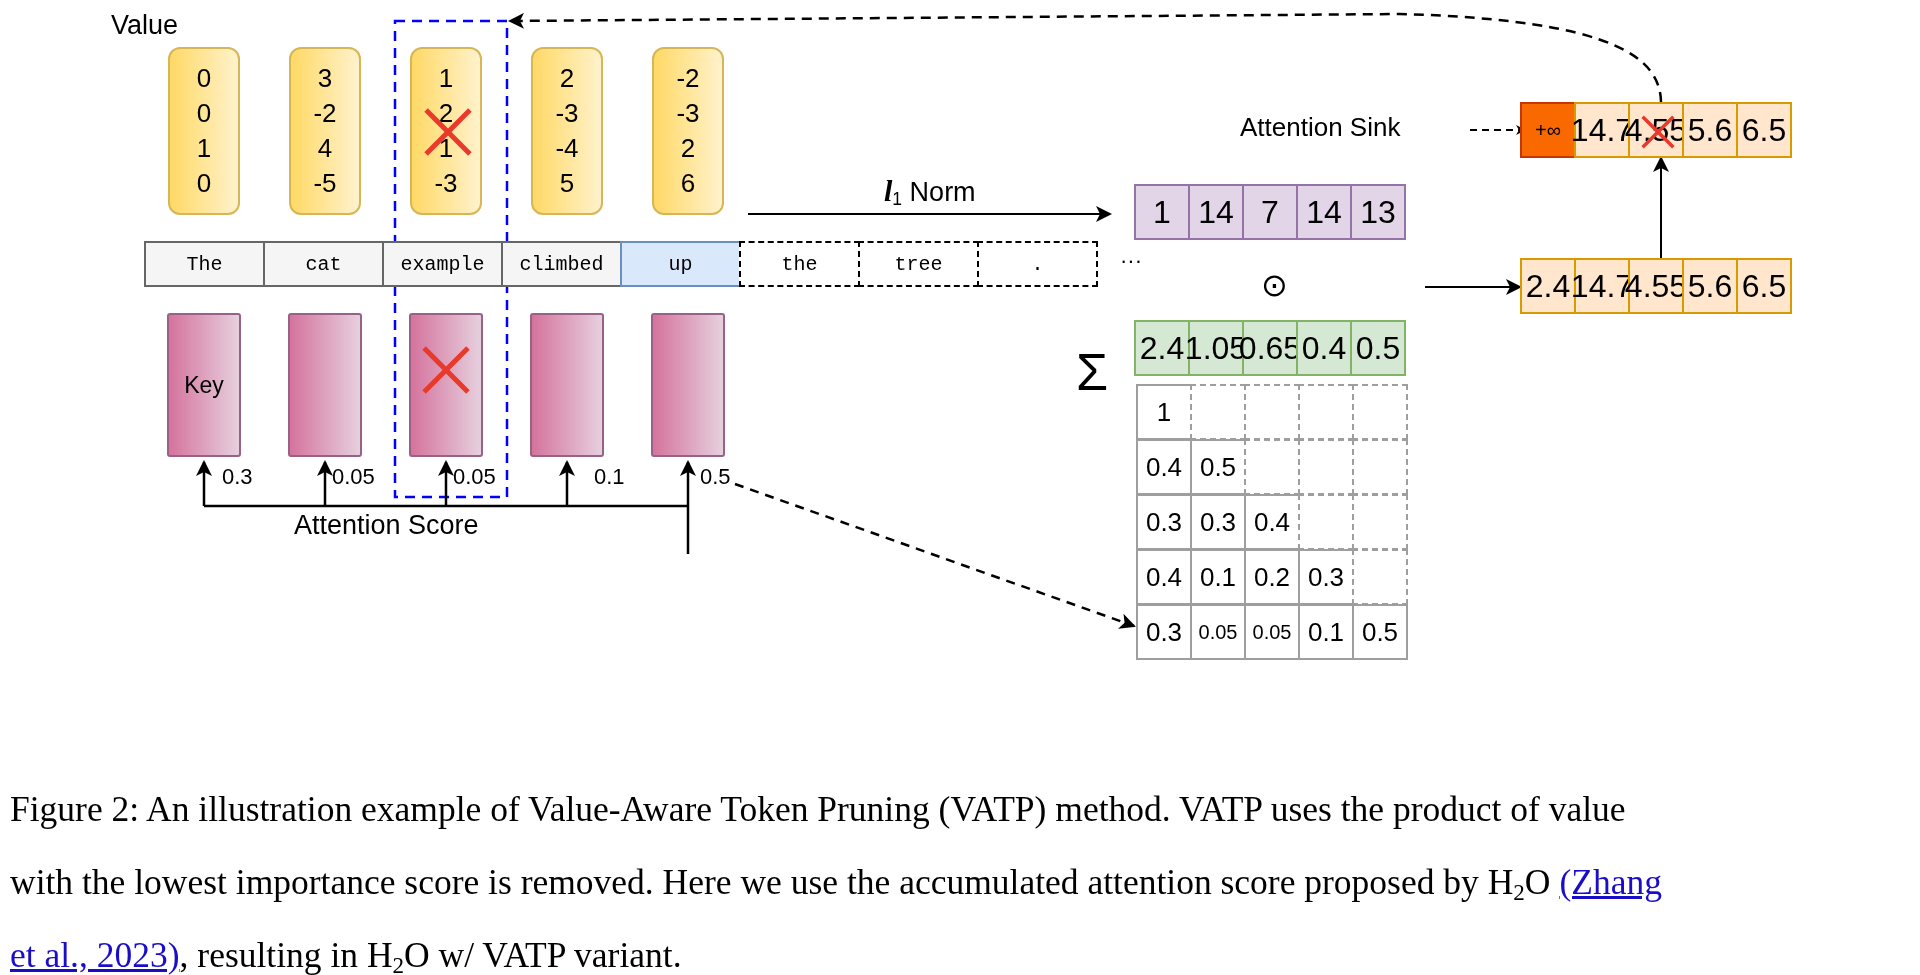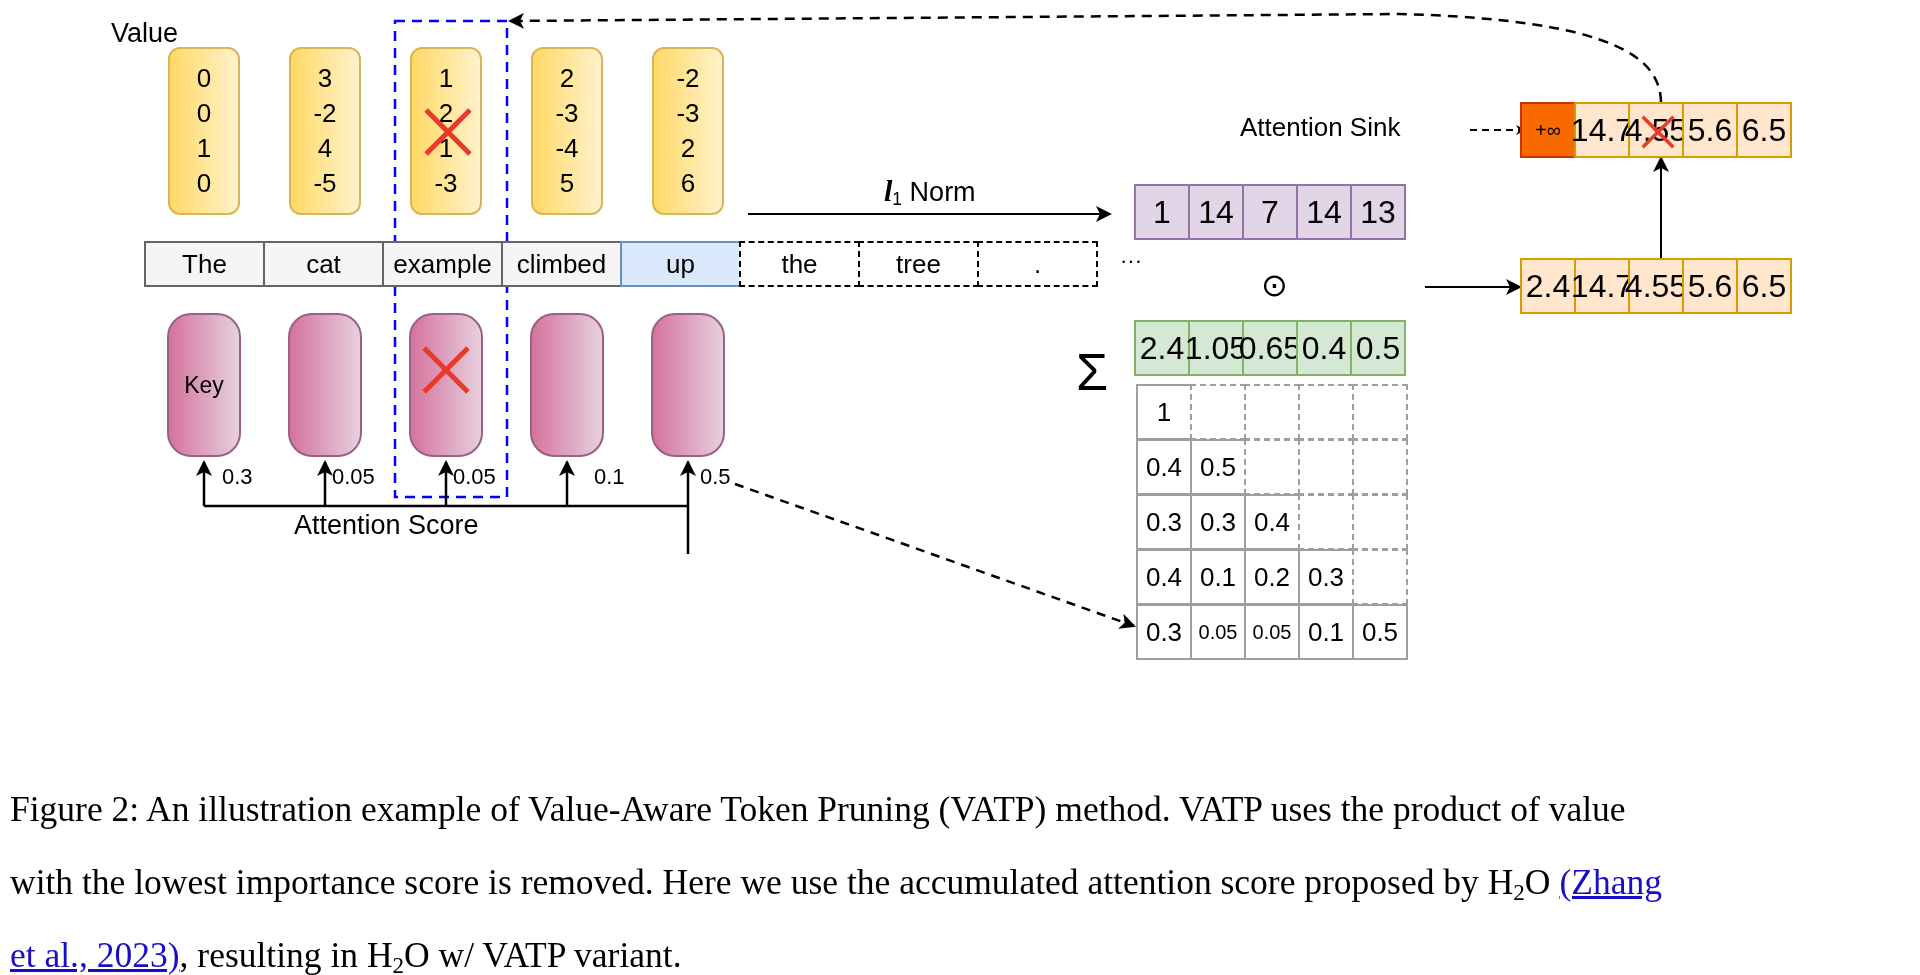--- a/index.html
+++ b/index.html
@@ -4,26 +4,26 @@
 <style>
   html, body { margin:0; padding:0; background:#ffffff; }
   body { width:1920px; height:975px; position:relative; overflow:hidden; font-family:"Liberation Sans", sans-serif; color:#000; }
   #diagram { position:absolute; left:0; top:0; width:1920px; height:740px; }
   .abs { position:absolute; }
   .lbl { font-size:27px; white-space:nowrap; }
   .value-box { position:absolute; width:72px; height:168px; border:2px solid #d6b656; border-radius:12px; box-sizing:border-box;
     background:linear-gradient(to right, #ffd966, #fff2cc); display:flex; flex-direction:column; justify-content:center; align-items:center; }
   .value-box span { font-size:26px; line-height:35px; }
   .token-row { position:absolute; left:144px; top:241px; display:flex; height:46px; }
-  .token { box-sizing:border-box; height:46px; width:121px; display:flex; align-items:center; justify-content:center; font-size:26px; }
+  .token { box-sizing:border-box; height:46px; width:121px; display:flex; align-items:center; justify-content:center; font-size:20px;font-family:Liberation Mono, monospace; }
   .token.solid { background:#f5f5f5; border:2px solid #666; margin-left:-2px; }
   .token.solid:first-child { margin-left:0; }
   .token.active { background:#dae8fc; border:2px solid #6c8ebf; margin-left:-2px; }
   .token.dashed { background:#fff; border:2px dashed #000; margin-left:-2px; }
-  .key-box { position:absolute; width:74px; height:144px; border:2px solid #996185; border-radius:24px; box-sizing:border-box;
+  .key-box { position:absolute; width:74px; height:144px; border:2px solid #996185; border-radius:3px; box-sizing:border-box;
     background:linear-gradient(to right, #d5739d, #e6d0de); display:flex; align-items:center; justify-content:center; font-size:23px; }
   .query-box { position:absolute; left:651px; top:554px; width:74px; height:146px; border:2px solid #0e8088; border-radius:12px; box-sizing:border-box;
     background:#b0e3e6; display:flex; align-items:center; justify-content:center; font-size:23px; }
   .cell-row { position:absolute; display:flex; }
   .cell { box-sizing:border-box; display:flex; align-items:center; justify-content:center; font-size:32px; }
   .norm-cell { width:56px; height:56px; background:#e1d5e7; border:2px solid #9673a6; margin-left:-2px; }
   .sum-cell { width:56px; height:56px; background:#d5e8d4; border:2px solid #82b366; margin-left:-2px; }
   .res-cell { width:56px; height:56px; background:#ffe6cc; border:2px solid #d79b00; margin-left:-2px; }
   .sink-cell { background:#fa6800; border-color:#c73500; font-size:20px; }
   .mat { position:absolute; left:1136px; top:384px; }
@@ -71,21 +71,21 @@
 
     <line x1="1425" y1="287" x2="1520" y2="287" stroke="#000" stroke-width="2" marker-end="url(#ahBig)"></line>
 
     <line x1="1661" y1="258" x2="1661" y2="158" stroke="#000" stroke-width="2" marker-end="url(#ahBig)"></line>
 
     <line x1="1470" y1="130" x2="1524" y2="130" stroke="#000" stroke-width="2" stroke-dasharray="7,5" marker-end="url(#ah)"></line>
 
     <path d="M1661,102 C1660,60 1620,20 1400,14 L510,21" fill="none" stroke="#000" stroke-width="2.5" stroke-dasharray="10,7" marker-end="url(#ahBig)"></path>
   </svg>
 
-  <div class="abs lbl" style="left:111px;top:18px;">Value</div>
+  <div class="abs lbl" style="left:111px;top:10px;">Value</div>
 
   <div id="value-vectors">
       <div class="value-box" style="left: 168px; top: 47px;">
         <span>0</span>
         <span>0</span>
         <span>1</span>
         <span>0</span>
       </div>
       <div class="value-box" style="left: 289px; top: 47px;">
         <span>3</span>

